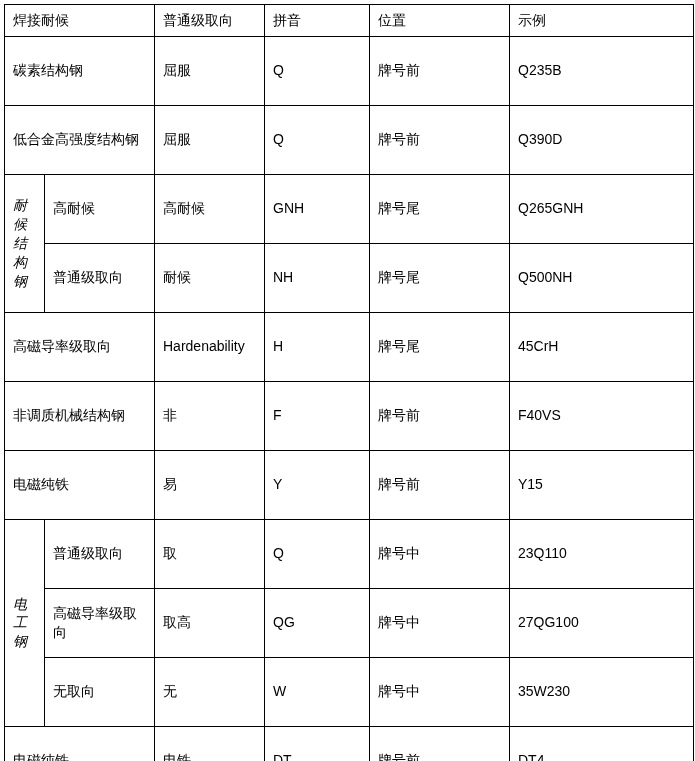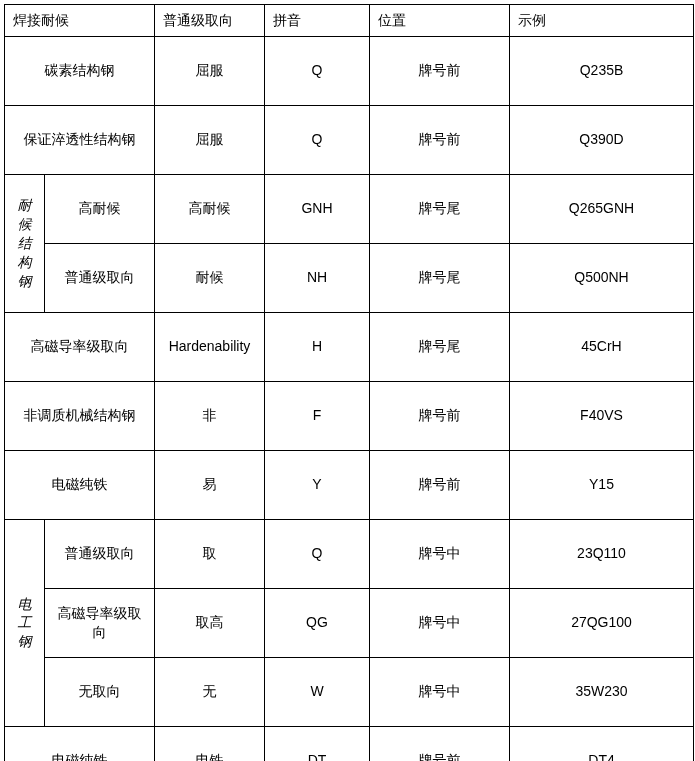--- a/index.html
+++ b/index.html
@@ -28,21 +28,21 @@
     word-wrap: break-word;
     overflow-wrap: break-word;
   }
   
   .c-cat   { width: 40px;  }
   .c-sub   { width: 110px; }
   .c-abbr  { width: 110px; }
   .c-pin   { width: 105px; }
   .c-pos   { width: 140px; }
   .c-ex    { }
-  .row-tall td { height: 56px; text-align: center; }
+  .row-tall td { height: 56px; }
   .vertical-label {
     text-align: left;
     font-style: italic;
   }
 </style>
 </head>
 <body>
 
 <table id="steel-table">
   <colgroup>
@@ -65,21 +65,21 @@
 
     <tr class="row-tall">
       <td colspan="2">碳素结构钢</td>
       <td>屈服</td>
       <td>Q</td>
       <td>牌号前</td>
       <td>Q235B</td>
     </tr>
 
     <tr class="row-tall">
-      <td colspan="2">保证淬透性结构钢</td>
+      <td colspan="2">低合金高强度结构钢</td>
       <td>屈服</td>
       <td>Q</td>
       <td>牌号前</td>
       <td>Q390D</td>
     </tr>
 
     <tr class="row-tall">
       <td rowspan="2" class="vertical-label">耐候结构钢</td>
       <td>高耐候</td>
       <td>高耐候</td>

